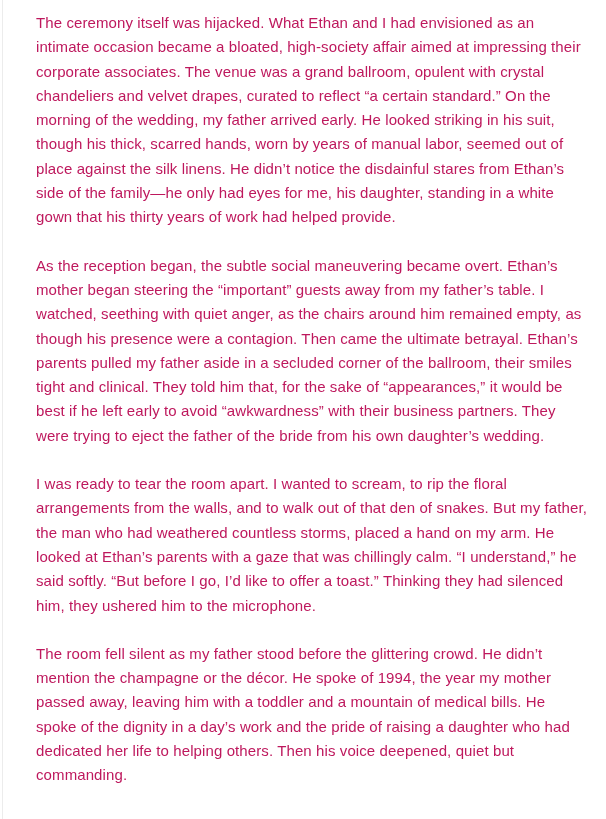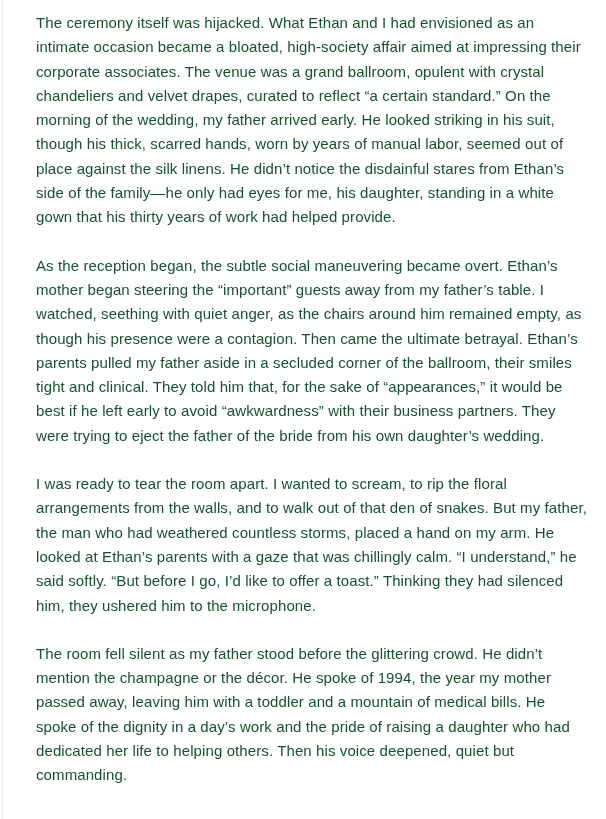--- a/index.html
+++ b/index.html
@@ -26,21 +26,21 @@
   .content {
     position: absolute;
     top: 11px;
     left: 36px;
     width: 553px;
   }
   .content p {
     margin: 0 0 24px 0;
     font-size: 15px;
     line-height: 24.3px;
-    color: #14532d;
+    color: #be185d;
     font-weight: 400;
     letter-spacing: 0.1px;
   }
   .content p:last-child {
     margin-bottom: 16px;
   }
 </style>
 </head>
 <body>
 

